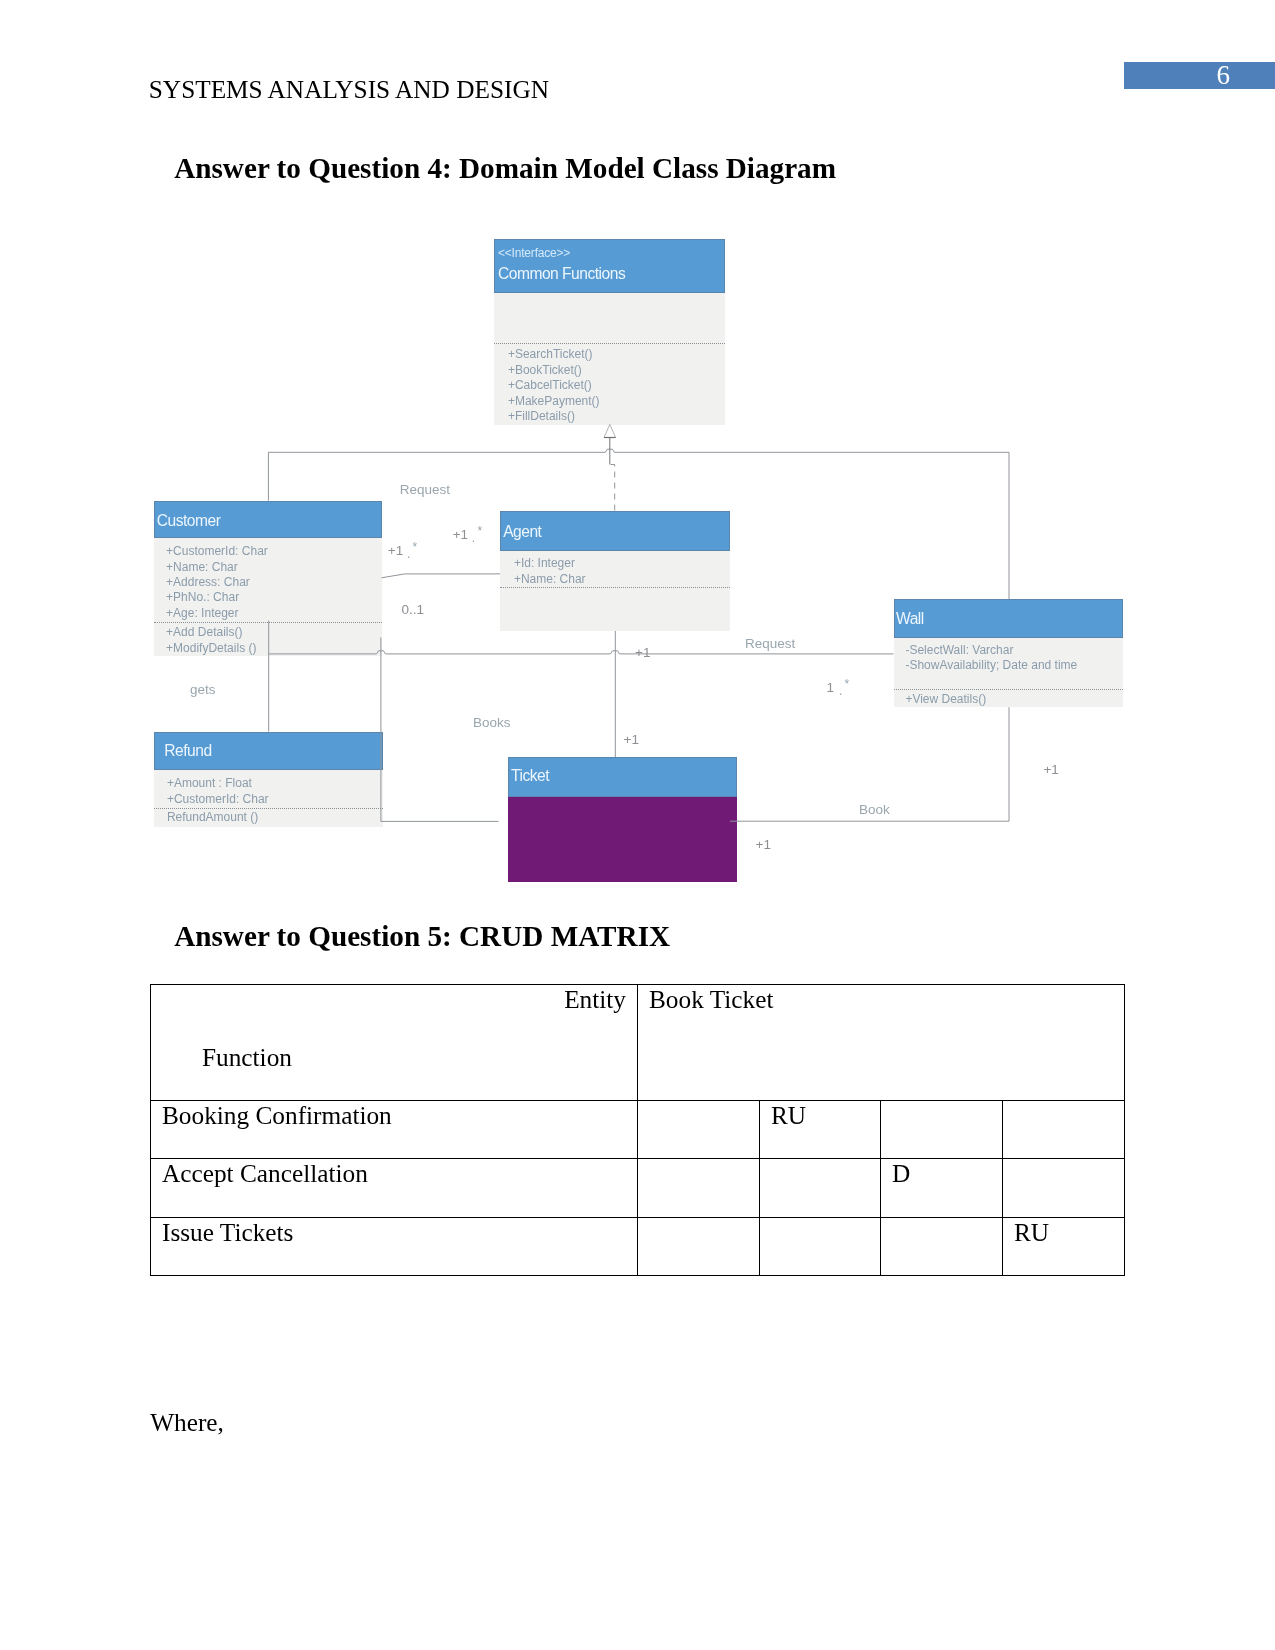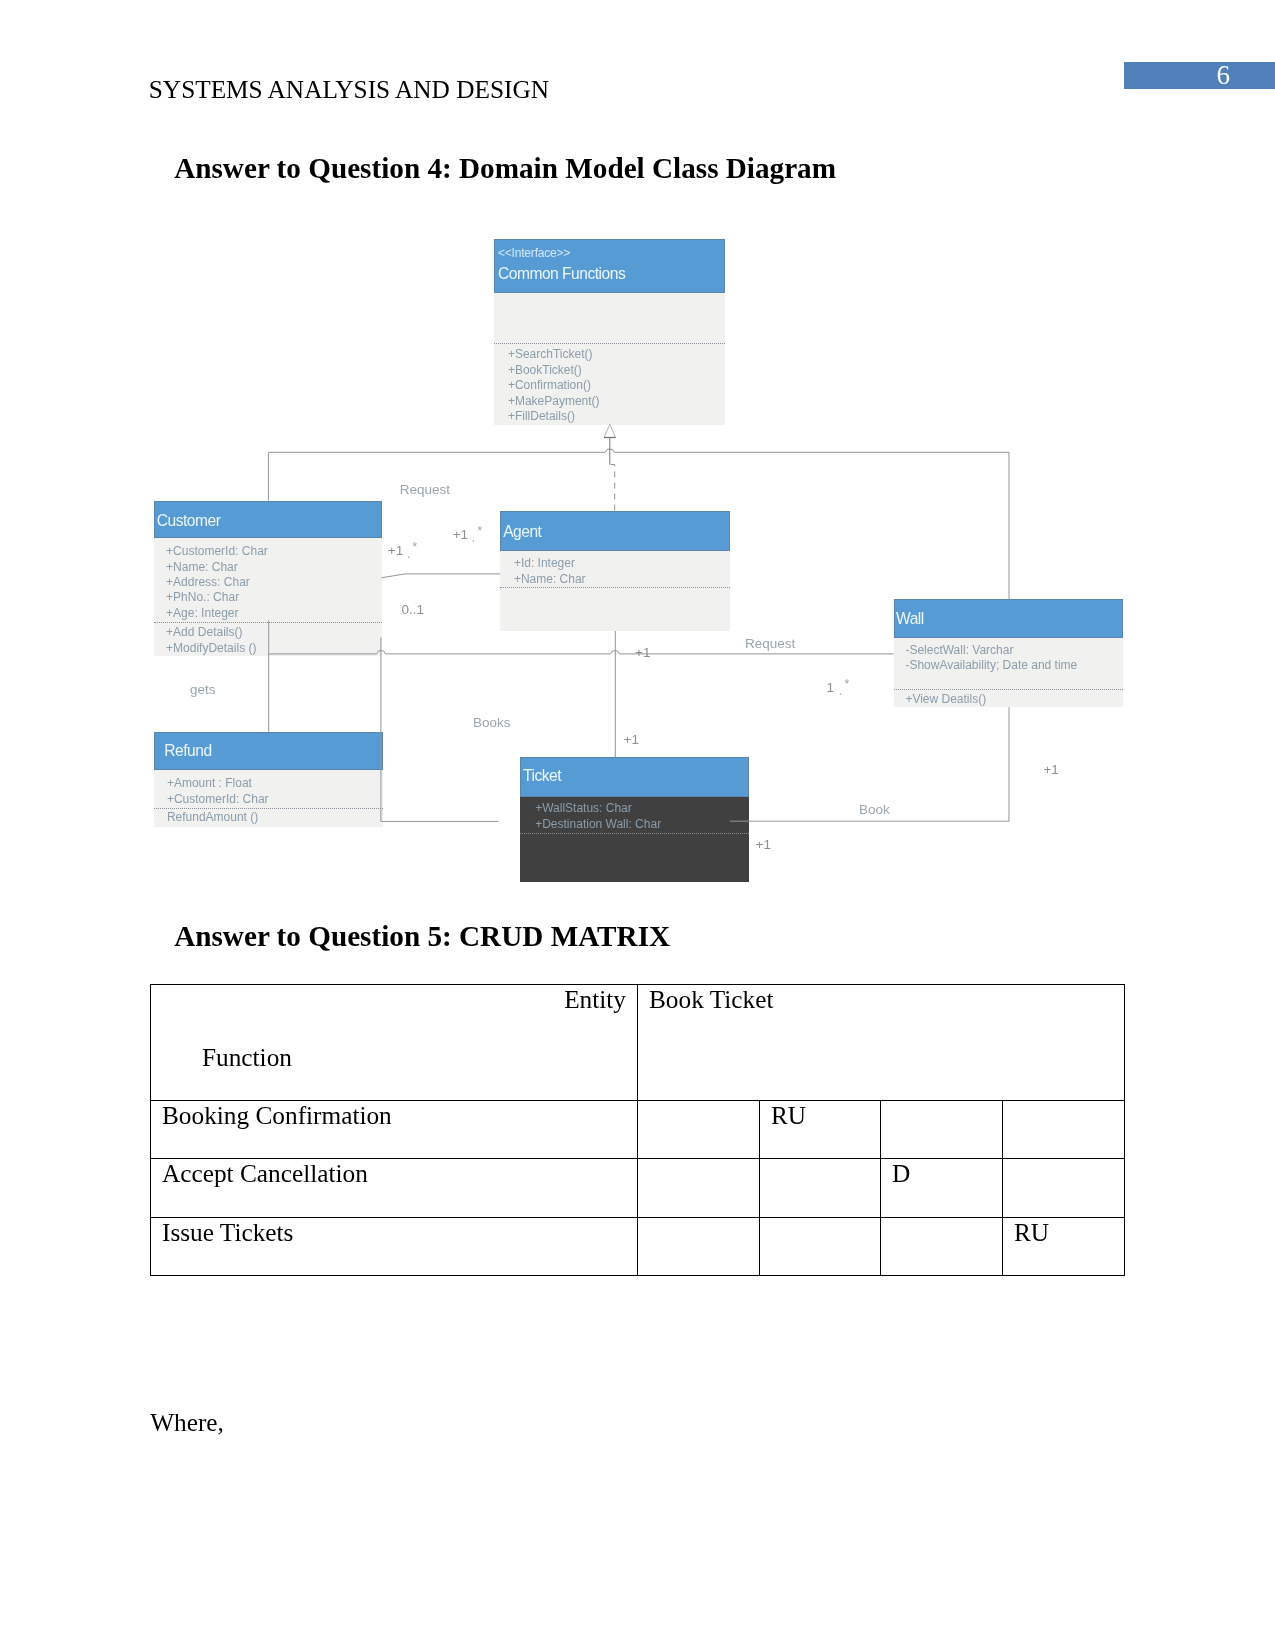--- a/index.html
+++ b/index.html
@@ -62,21 +62,21 @@
     <div id="diagram-boxes">
         <div class="uml" style="left: 494px; top: 219px; width: 231px; height: 186px; background: rgb(241, 241, 240);">
           <div class="ttl" style="height: 53.5px; background: rgb(87, 155, 212);">
             <div class="t1" style="top: 6.7px; left: 3px;">&lt;&lt;Interface&gt;&gt;</div>
             <div class="t2" style="top: 25.7px; left: 3px;">Common Functions</div>
           </div>
           <div class="sec" style="height: 132.5px; color: rgb(139, 156, 171);">
             <div class="divider" style="top: 50.8px; border-top-color: rgb(138, 143, 150);"></div>
             <div class="ln" style="top: 55.8px; left: 13.9px;">+SearchTicket()</div>
             <div class="ln" style="top: 71.2px; left: 13.9px;">+BookTicket()</div>
-            <div class="ln" style="top: 86.6px; left: 13.9px;">+Confirmation()</div>
+            <div class="ln" style="top: 86.6px; left: 13.9px;">+CabcelTicket()</div>
             <div class="ln" style="top: 102px; left: 13.9px;">+MakePayment()</div>
             <div class="ln" style="top: 117.4px; left: 13.9px;">+FillDetails()</div>
           </div>
         </div>
         <div class="uml" style="left: 153.5px; top: 480.5px; width: 228.8px; height: 155.5px; background: rgb(241, 241, 240);">
           <div class="ttl" style="height: 37.8px; background: rgb(87, 155, 212);">
             <div class="t2" style="top: 11px; left: 2.3px;">Customer</div>
           </div>
           <div class="sec" style="height: 117.7px; color: rgb(139, 156, 171);">
             <div class="ln" style="top: 6.9px; left: 12.6px;">+CustomerId: Char</div>
@@ -114,28 +114,23 @@
           <div class="ttl" style="height: 38.3px; background: rgb(87, 155, 212);">
             <div class="t2" style="top: 10.2px; left: 1.8px; padding-left: 8px;">Refund</div>
           </div>
           <div class="sec" style="height: 57px; color: rgb(139, 156, 171);">
             <div class="ln" style="top: 7px; left: 13.4px;">+Amount : Float</div>
             <div class="ln" style="top: 22.4px; left: 13.4px;">+CustomerId: Char</div>
             <div class="divider" style="top: 38px; border-top-color: rgb(138, 143, 150);"></div>
             <div class="ln" style="top: 41.2px; left: 13.4px;">RefundAmount ()</div>
           </div>
         </div>
-        <div class="uml" style="left: 520px; top: 737px; width: 229.3px; height: 125.3px; background: #404040;">
+        <div class="uml" style="left: 508px; top: 737px; width: 229.3px; height: 125.3px; background: #701a75;">
           <div class="ttl" style="height: 40px; background: rgb(87, 155, 212);">
             <div class="t2" style="top: 9.9px; left: 2px;">Ticket</div>
-          </div>
-          <div class="sec" style="height: 85.3px; color: rgb(139, 156, 171);">
-            <div class="ln" style="top: 5.1px; left: 15.2px;">+WallStatus: Char</div>
-            <div class="ln" style="top: 20.5px; left: 15.2px;">+Destination Wall: Char</div>
-            <div class="divider" style="top: 36.3px; border-top-color: rgb(138, 143, 150);"></div>
           </div>
         </div>
       </div>
     <div id="diagram-labels">
         <div style="position: absolute; left: 399.7px; top: 463.4px; font-family: &quot;Liberation Sans&quot;, sans-serif; font-size: 13.5px; color: rgb(154, 166, 174); white-space: nowrap; line-height: 1;">Request</div>
         <div style="position: absolute; left: 745px; top: 616.6px; font-family: &quot;Liberation Sans&quot;, sans-serif; font-size: 13.5px; color: rgb(154, 166, 174); white-space: nowrap; line-height: 1;">Request</div>
         <div style="position: absolute; left: 473px; top: 696px; font-family: &quot;Liberation Sans&quot;, sans-serif; font-size: 13.5px; color: rgb(154, 166, 174); white-space: nowrap; line-height: 1;">Books</div>
         <div style="position: absolute; left: 859px; top: 783px; font-family: &quot;Liberation Sans&quot;, sans-serif; font-size: 13.5px; color: rgb(154, 166, 174); white-space: nowrap; line-height: 1;">Book</div>
         <div style="position: absolute; left: 190px; top: 663px; font-family: &quot;Liberation Sans&quot;, sans-serif; font-size: 13.5px; color: rgb(154, 166, 174); white-space: nowrap; line-height: 1;">gets</div>
         <div style="position: absolute; left: 387.8px; top: 524.4px; font-family: &quot;Liberation Sans&quot;, sans-serif; font-size: 13.5px; color: rgb(142, 142, 147); white-space: nowrap; line-height: 1;">+1</div>

